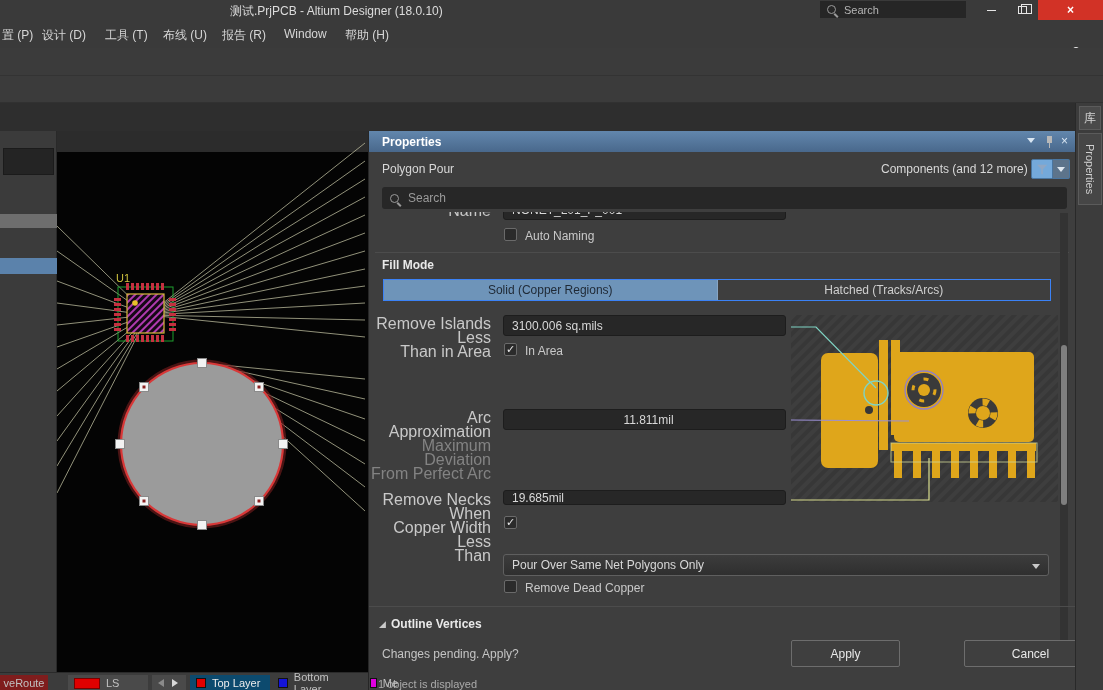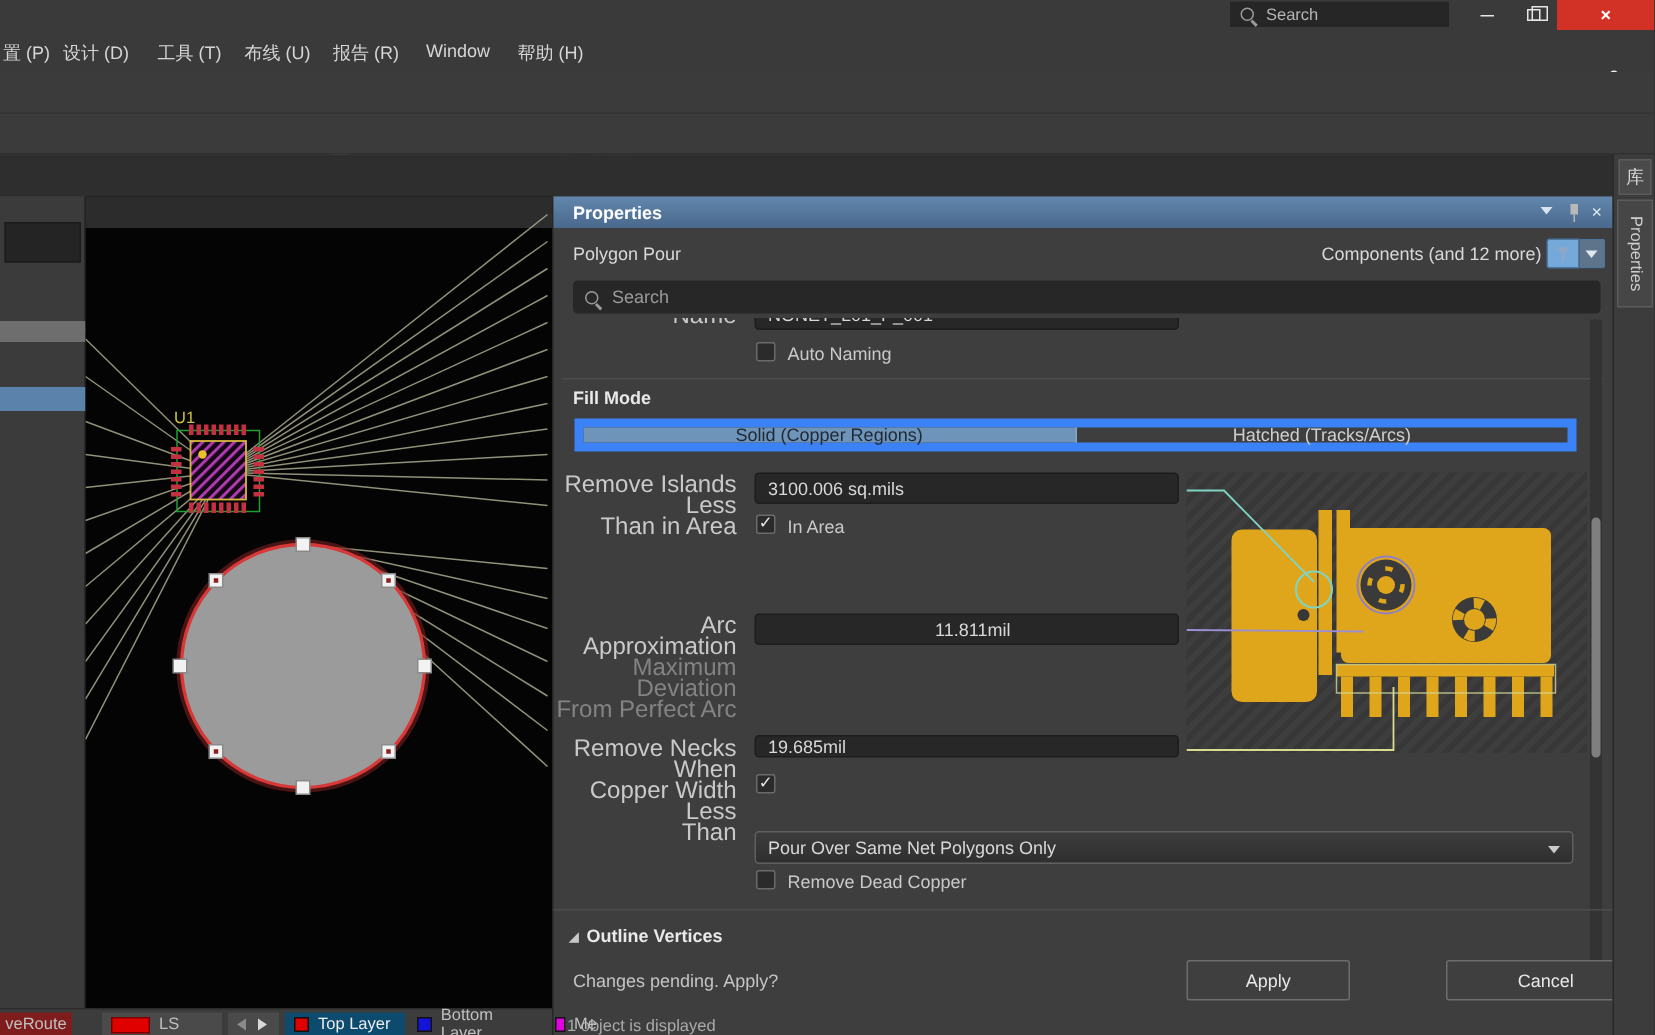--- a/index.html
+++ b/index.html
@@ -69,21 +69,21 @@
   
   #props { left:368px; top:131px; width:707px; height:559px; background:#3e3e3e; border-left:1px solid #262626; }
   #props-header { left:0; top:0; width:707px; height:21px; background:linear-gradient(#6287ad,#49688c); display:flex; align-items:center; }
   #props-title { margin-left:13px; color:#fff; font-size:12px; font-weight:bold; }
   .hdr-ico { position:absolute; top:5px; color:#d9e6f2; font-size:10px; line-height:10px; }
   .field { position:absolute; background:#272727; border:1px solid #1d1d1d; border-radius:3px; color:#d8d8d8; font-size:12px; display:flex; align-items:center; padding-left:8px; }
   .lab { position:absolute; text-align:right; color:#c9c9c9; font-size:16px; line-height:14px; }
   .lab .dim { color:#838383; }
   .cb { position:absolute; width:13px; height:13px; background:#2b2b2b; border:1px solid #6a6a6a; border-radius:2px; color:#e8e8e8; font-size:11px; line-height:11px; text-align:center; }
   .cb-label { position:absolute; color:#c9c9c9; font-size:12px; }
-  .seg-bar { position:absolute; left:14px; top:148px; width:668px; height:22px; border:6px solid #3b82f6; display:flex; }
+  .seg-bar { position:absolute; left:14px; top:148px; width:668px; height:22px; border:1px solid #3b82f6; display:flex; }
   .seg { flex:1; display:flex; align-items:center; justify-content:center; font-size:12px; color:#cfcfcf; border-right:1px solid #87a5c4; }
   .seg:last-child { border-right:none; }
   .seg.sel { background:#6e94b9; color:#1f2935; }
   .btn { position:absolute; height:27px; background:#3f3f3f; border:1px solid #6d6d6d; border-radius:2px; color:#e8e8e8; font-size:12px; display:flex; align-items:center; justify-content:center; }
   .divider { position:absolute; height:1px; background:#4c4c4c; }
   #pv-box { position:absolute; left:422px; top:184px; width:267px; height:187px; background:#383838; }
 
   
   #right-strip { left:1075px; top:103px; width:28px; height:587px; background:#3c3c3c; border-left:1px solid #292929; }
   #vtab { position:absolute; left:2px; top:30px; width:24px; height:72px; background:#464646; border:1px solid #5b5b5b; color:#cfcfcf; font-size:11px; writing-mode:vertical-rl; display:flex; align-items:center; justify-content:center; }
@@ -95,20 +95,21 @@
   .ltab { position:absolute; top:2px; height:16px; display:flex; align-items:center; gap:6px; font-size:11px; color:#c0c0c0; padding:0 6px; }
   .arrow-l { width:0; height:0; border-top:4px solid transparent; border-bottom:4px solid transparent; border-right:6px solid #8a8a8a; display:inline-block; }
   .arrow-r { width:0; height:0; border-top:4px solid transparent; border-bottom:4px solid transparent; border-left:6px solid #d8d8d8; display:inline-block; }
 </style>
 </head>
 <body>
 
 <div id="app">
 
   <div id="titlebar" class="abs">
+    <span id="win-title" class="abs">测试.PrjPCB - Altium Designer (18.0.10)</span>
     <div id="top-search" class="abs">
       <span style="margin-left:7px;" class="mag"></span>
       <span style="margin-left:8px; font-size:11px; color:#b5b5b5;">Search</span>
     </div>
     <div id="btn-min" class="abs winbtn">
         <span></span>
       </div>
     <div id="btn-restore" class="abs winbtn">
         <span class="restore-glyph"></span>
       </div>

